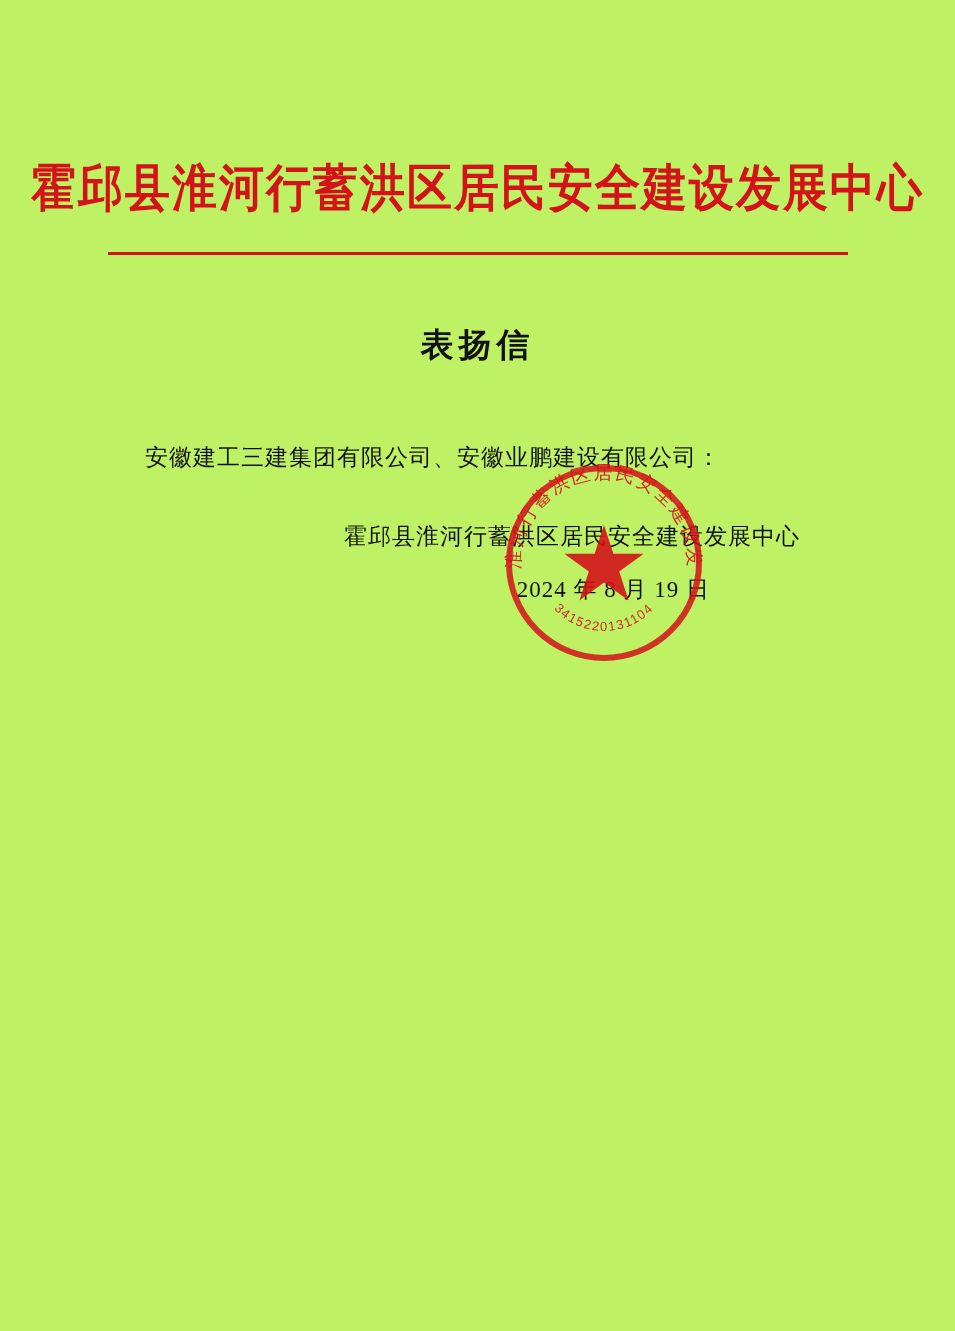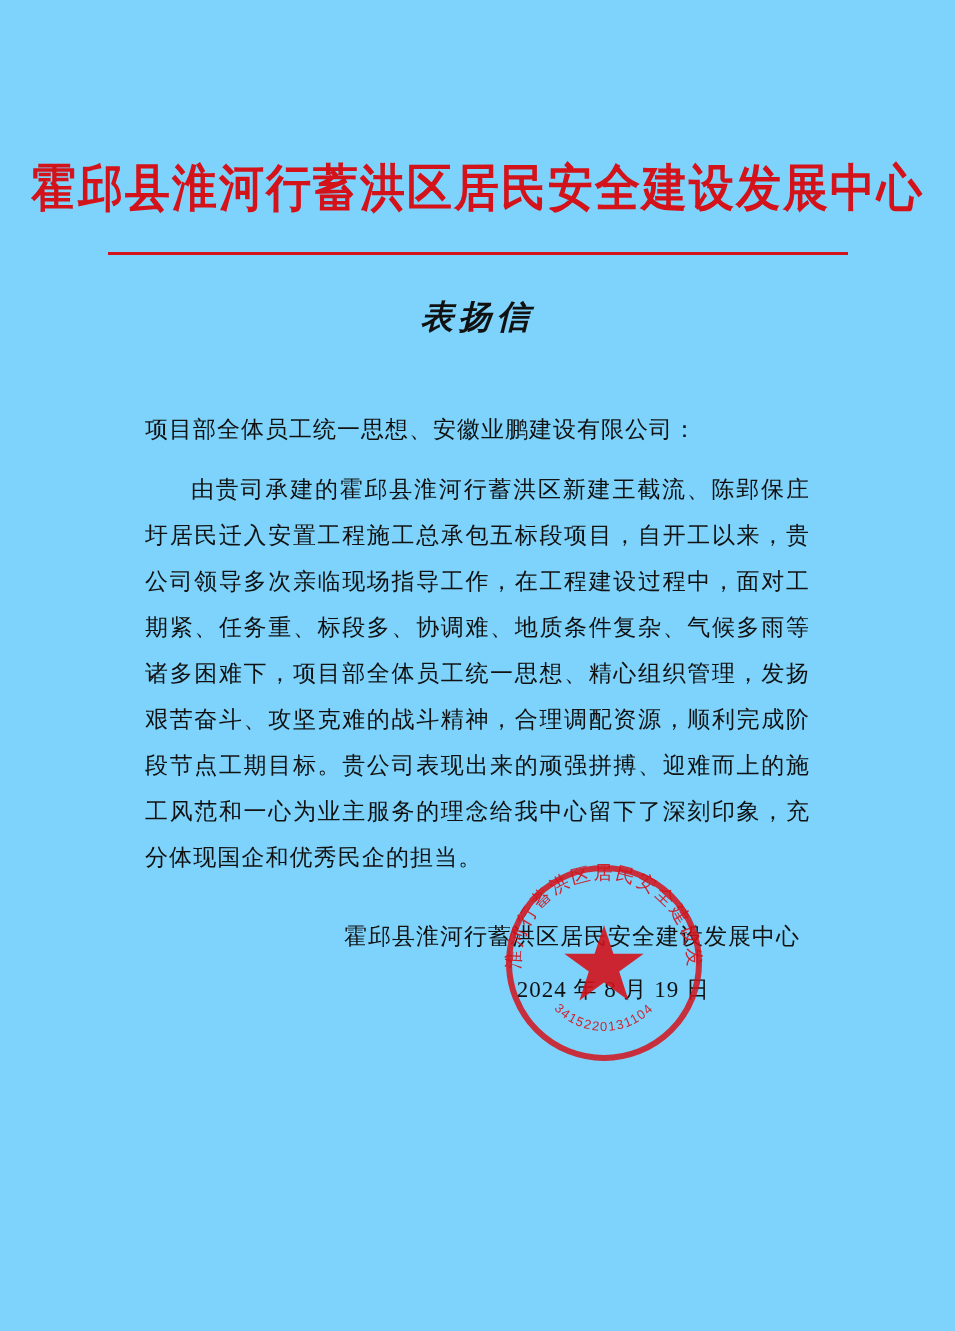--- a/index.html
+++ b/index.html
@@ -14,21 +14,21 @@
     font-family: "Liberation Serif", "DejaVu Serif", serif;
     color: #1a1a1a;
     position: relative;
     overflow: hidden;
   }
 
   .page {
     position: relative;
     width: 955px;
     height: 1331px;
-    background: #7dd3fc;
+    background: #bef264;
     box-sizing: border-box;
   }
 
   
   .letterhead {
     padding-top: 160px;
     text-align: center;
   }
   .letterhead-title {
     font-family: "Liberation Serif", "DejaVu Serif", serif;
@@ -44,26 +44,25 @@
   .letterhead-rule {
     width: 740px;
     height: 3px;
     background: #d3121a;
     margin: 36px auto 0 auto;
   }
 
   
   .doc-title {
     text-align: center;
-    margin-top: 40px;
+    margin-top: 68px;
     font-size: 33px;
     font-weight: bold;
     letter-spacing: 5px;
     color: #111;
-    font-style: italic;
   }
 
   
   .body-wrap {
     margin: 68px auto 0 auto;
     width: 665px;
   }
   .salutation {
     font-size: 23px;
     line-height: 1.95;
@@ -129,22 +128,21 @@
 <div class="page">
 
   <div class="letterhead">
     <div class="letterhead-title">霍邱县淮河行蓄洪区居民安全建设发展中心</div>
     <div class="letterhead-rule"></div>
   </div>
 
   <div class="doc-title">表扬信</div>
 
   <div class="body-wrap">
-    <div class="salutation">项目部全体员工统一思想、安徽业鹏建设有限公司：</div>
-    <div class="para">由贵司承建的霍邱县淮河行蓄洪区新建王截流、陈郢保庄圩居民迁入安置工程施工总承包五标段项目，自开工以来，贵公司领导多次亲临现场指导工作，在工程建设过程中，面对工期紧、任务重、标段多、协调难、地质条件复杂、气候多雨等诸多困难下，项目部全体员工统一思想、精心组织管理，发扬艰苦奋斗、攻坚克难的战斗精神，合理调配资源，顺利完成阶段节点工期目标。贵公司表现出来的顽强拼搏、迎难而上的施工风范和一心为业主服务的理念给我中心留下了深刻印象，充分体现国企和优秀民企的担当。</div>
+    <div class="salutation">安徽建工三建集团有限公司、安徽业鹏建设有限公司：</div>
   </div>
 
   <div class="signature seal-wrap">
 
     <div class="seal">
       <svg viewBox="0 0 208 208" width="208" height="208" xmlns="http://www.w3.org/2000/svg">
         <defs>
           <path id="sealArcTop" d="M 20,104 A 84,84 0 1 1 188,104"></path>
           <path id="sealArcBottom" d="M 36,104 A 68,68 0 0 0 172,104"></path>
         </defs>

